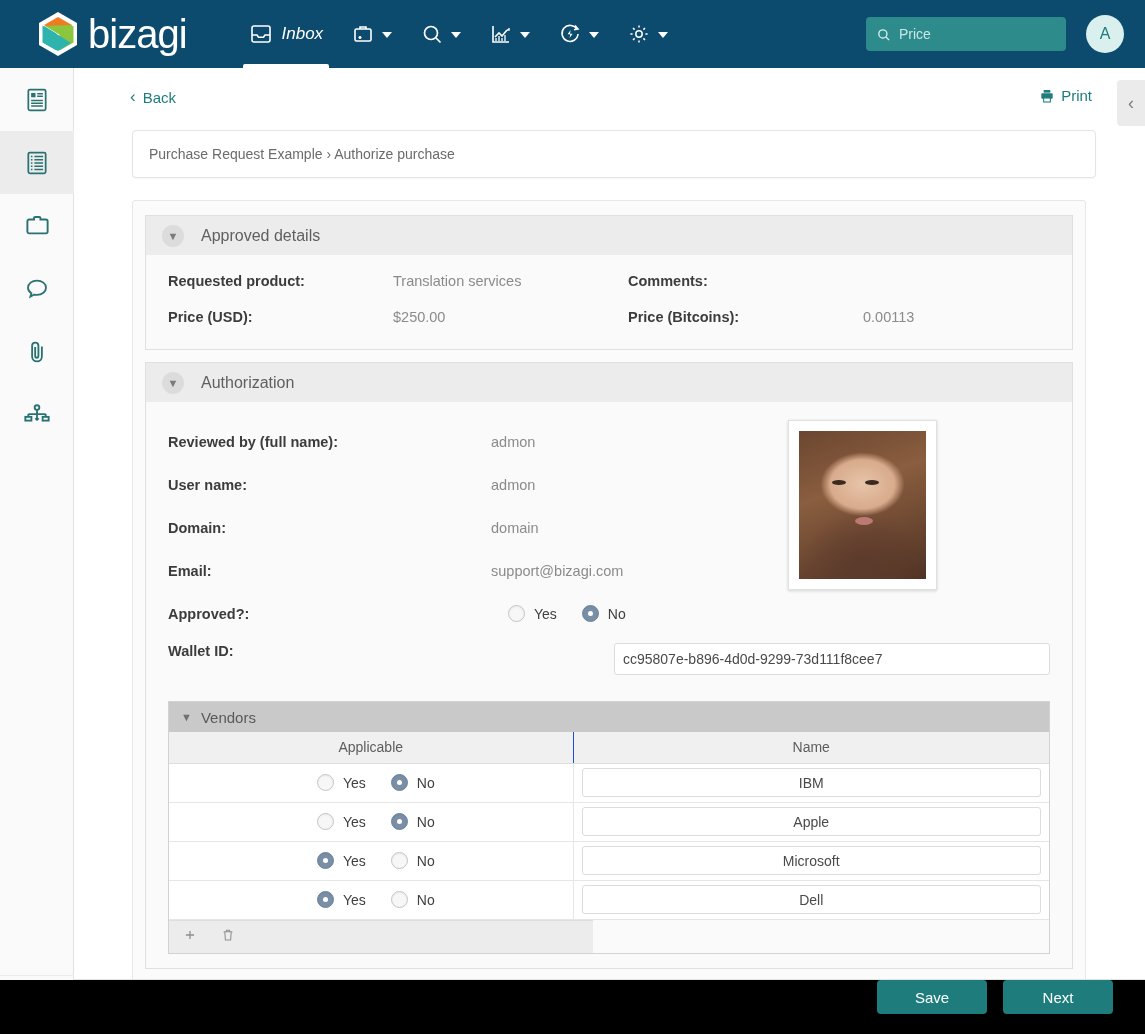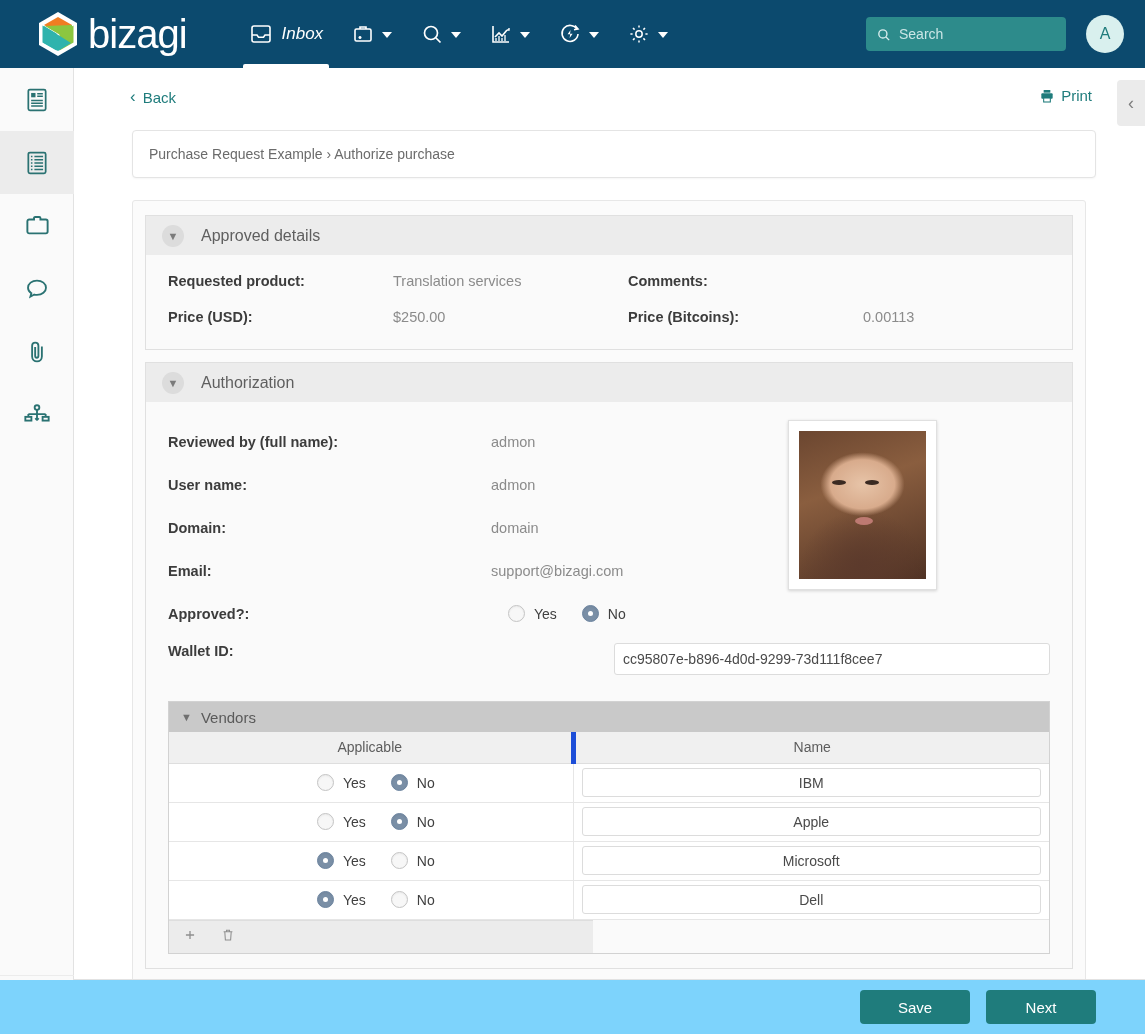--- a/index.html
+++ b/index.html
@@ -204,21 +204,21 @@
     background: #c9c9c9; height: 30px;
     display: flex; align-items: center; padding-left: 12px;
   }
   .vendors-title { font-size: 15px; color: #5a5a5a; margin-left: 9px; }
   .vend-chev { color: #6f6f6f; font-size: 11px; }
   .vtable { width: 100%; border-collapse: collapse; background: #fff; }
   .vtable th {
     background: #f0f0f0; font-size: 14px; color: #5d5d5d; font-weight: normal;
     height: 31px; border-bottom: 1px solid #dedede;
   }
-  .vtable th.applicable-col { width: 404px; border-right: 5px solid #1d4ed8; }
+  .vtable th.applicable-col { width: 404px; border-right: 1px solid #1d4ed8; }
   .vtable td {
     height: 39px; border-bottom: 1px solid #e6e6e6; vertical-align: middle;
   }
   .vtable td.applicable-cell {
     border-right: 1px solid #e6e6e6; padding-left: 148px;
   }
   .vtable td.name-cell { padding: 0 8px; }
   .name-input {
     width: 100%; height: 29px; border: 1px solid #dcdcdc; border-radius: 3px;
     background: #fff; font-size: 14px; color: #4a4a4a; text-align: center;
@@ -228,23 +228,23 @@
     background: #ececec; height: 33px; display: flex; align-items: center;
     padding-left: 14px; border-top: 1px solid #dedede;
   }
   .vf-icon { color: #8e8e8e; font-size: 16px; margin-right: 24px; cursor: pointer; }
   .vf-spacer { flex: 1; }
   .vf-right { width: 456px; height: 33px; background: #fafafa; }
 
   
   .footer {
     position: absolute; left: 0; top: 980px; width: 1145px; height: 54px;
-    background: #7dd3fc;
-    display: flex; align-items: center; justify-content: flex-end;
-    padding-right: 49px;
+    background: #000000;
+    display: flex; align-items: flex-start; justify-content: flex-end;
+    padding-right: 32px;
   }
   .btn {
     width: 110px; height: 34px; border-radius: 4px; border: none;
     background: #1f7c7c; color: #fff; font-size: 15px; cursor: pointer;
     margin-left: 16px; font-family: "Liberation Sans", sans-serif;
   }
   .icon { display: inline-block; line-height: 0; }
 </style>
 </head>
 <body>
@@ -331,21 +331,21 @@
     </div>
   </div>
 
   <div class="search-box">
     <span class="icon">
       <svg width="15" height="15" viewBox="0 0 24 24" fill="none" stroke="#d8eded" stroke-width="2.2">
         <circle cx="11" cy="11" r="6.5"></circle>
           <path d="M16 16l5 5"></path>
       </svg>
     </span>
-    <span class="search-placeholder">Search</span>
+    <span class="search-placeholder">Price</span>
   </div>
 
   <div class="avatar">
     <span>A</span>
   </div>
 </div>
 
 <div class="rail">
   <div class="rail-item">
     <span class="icon">

